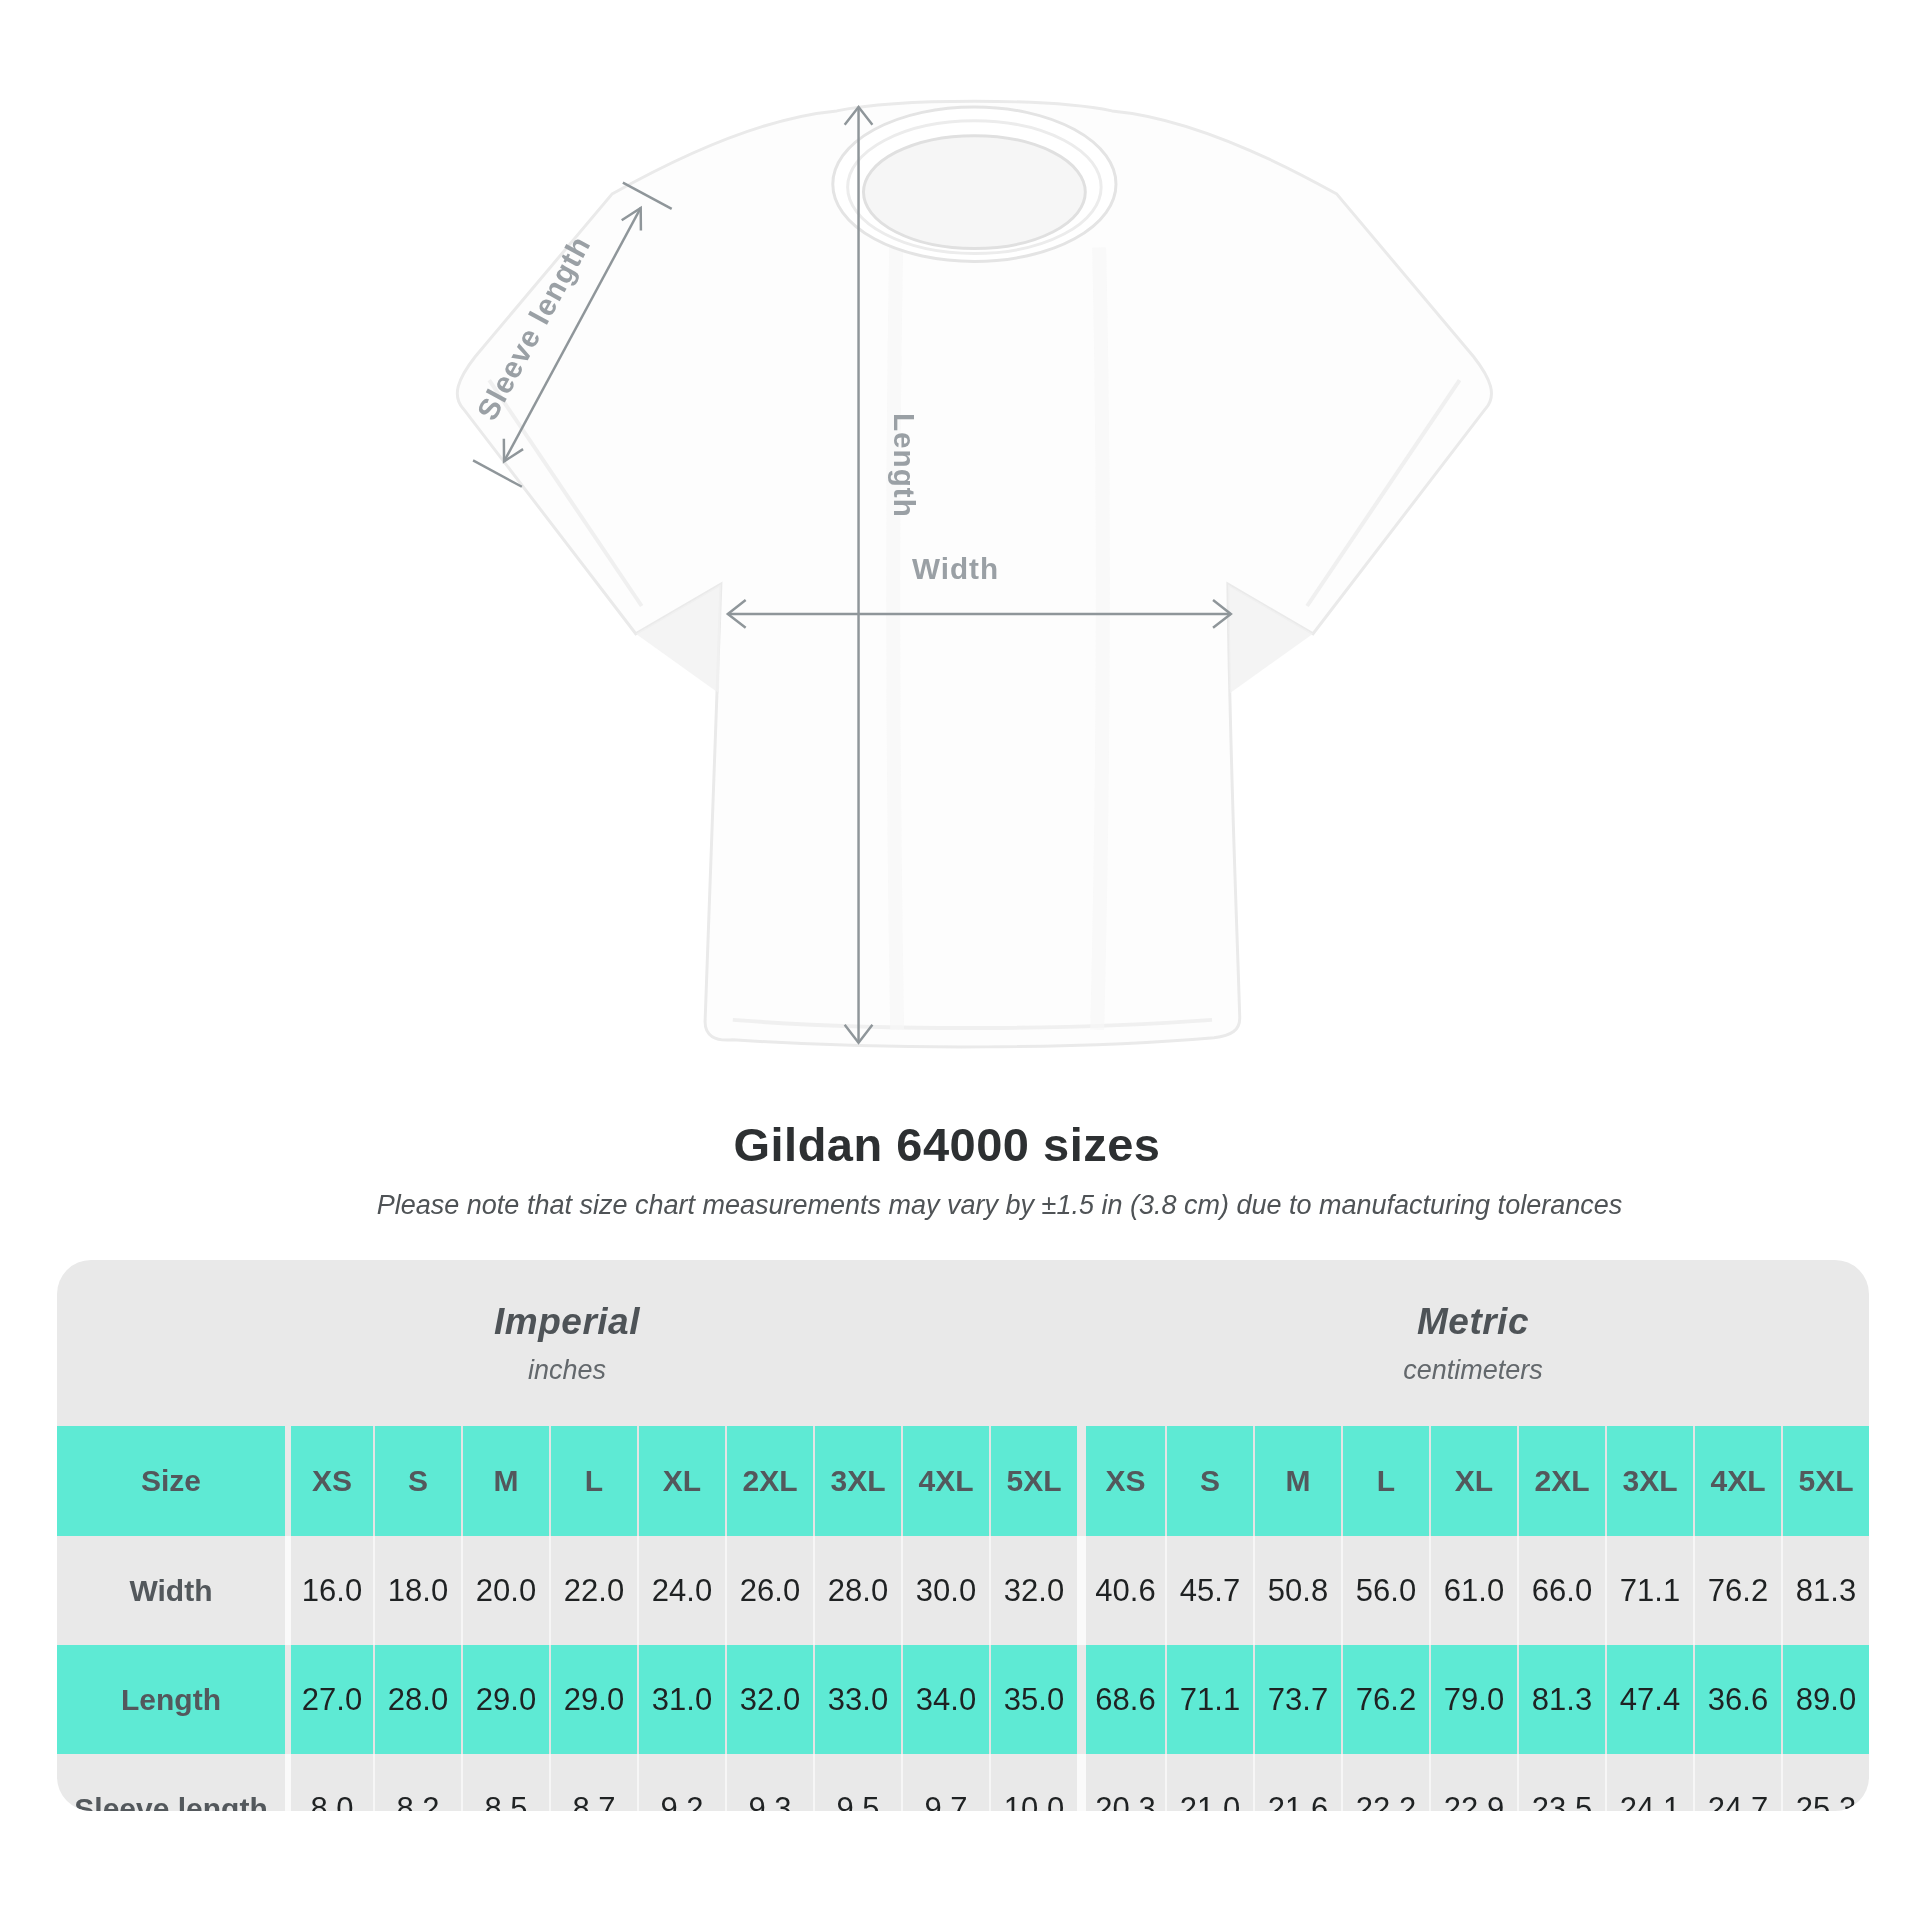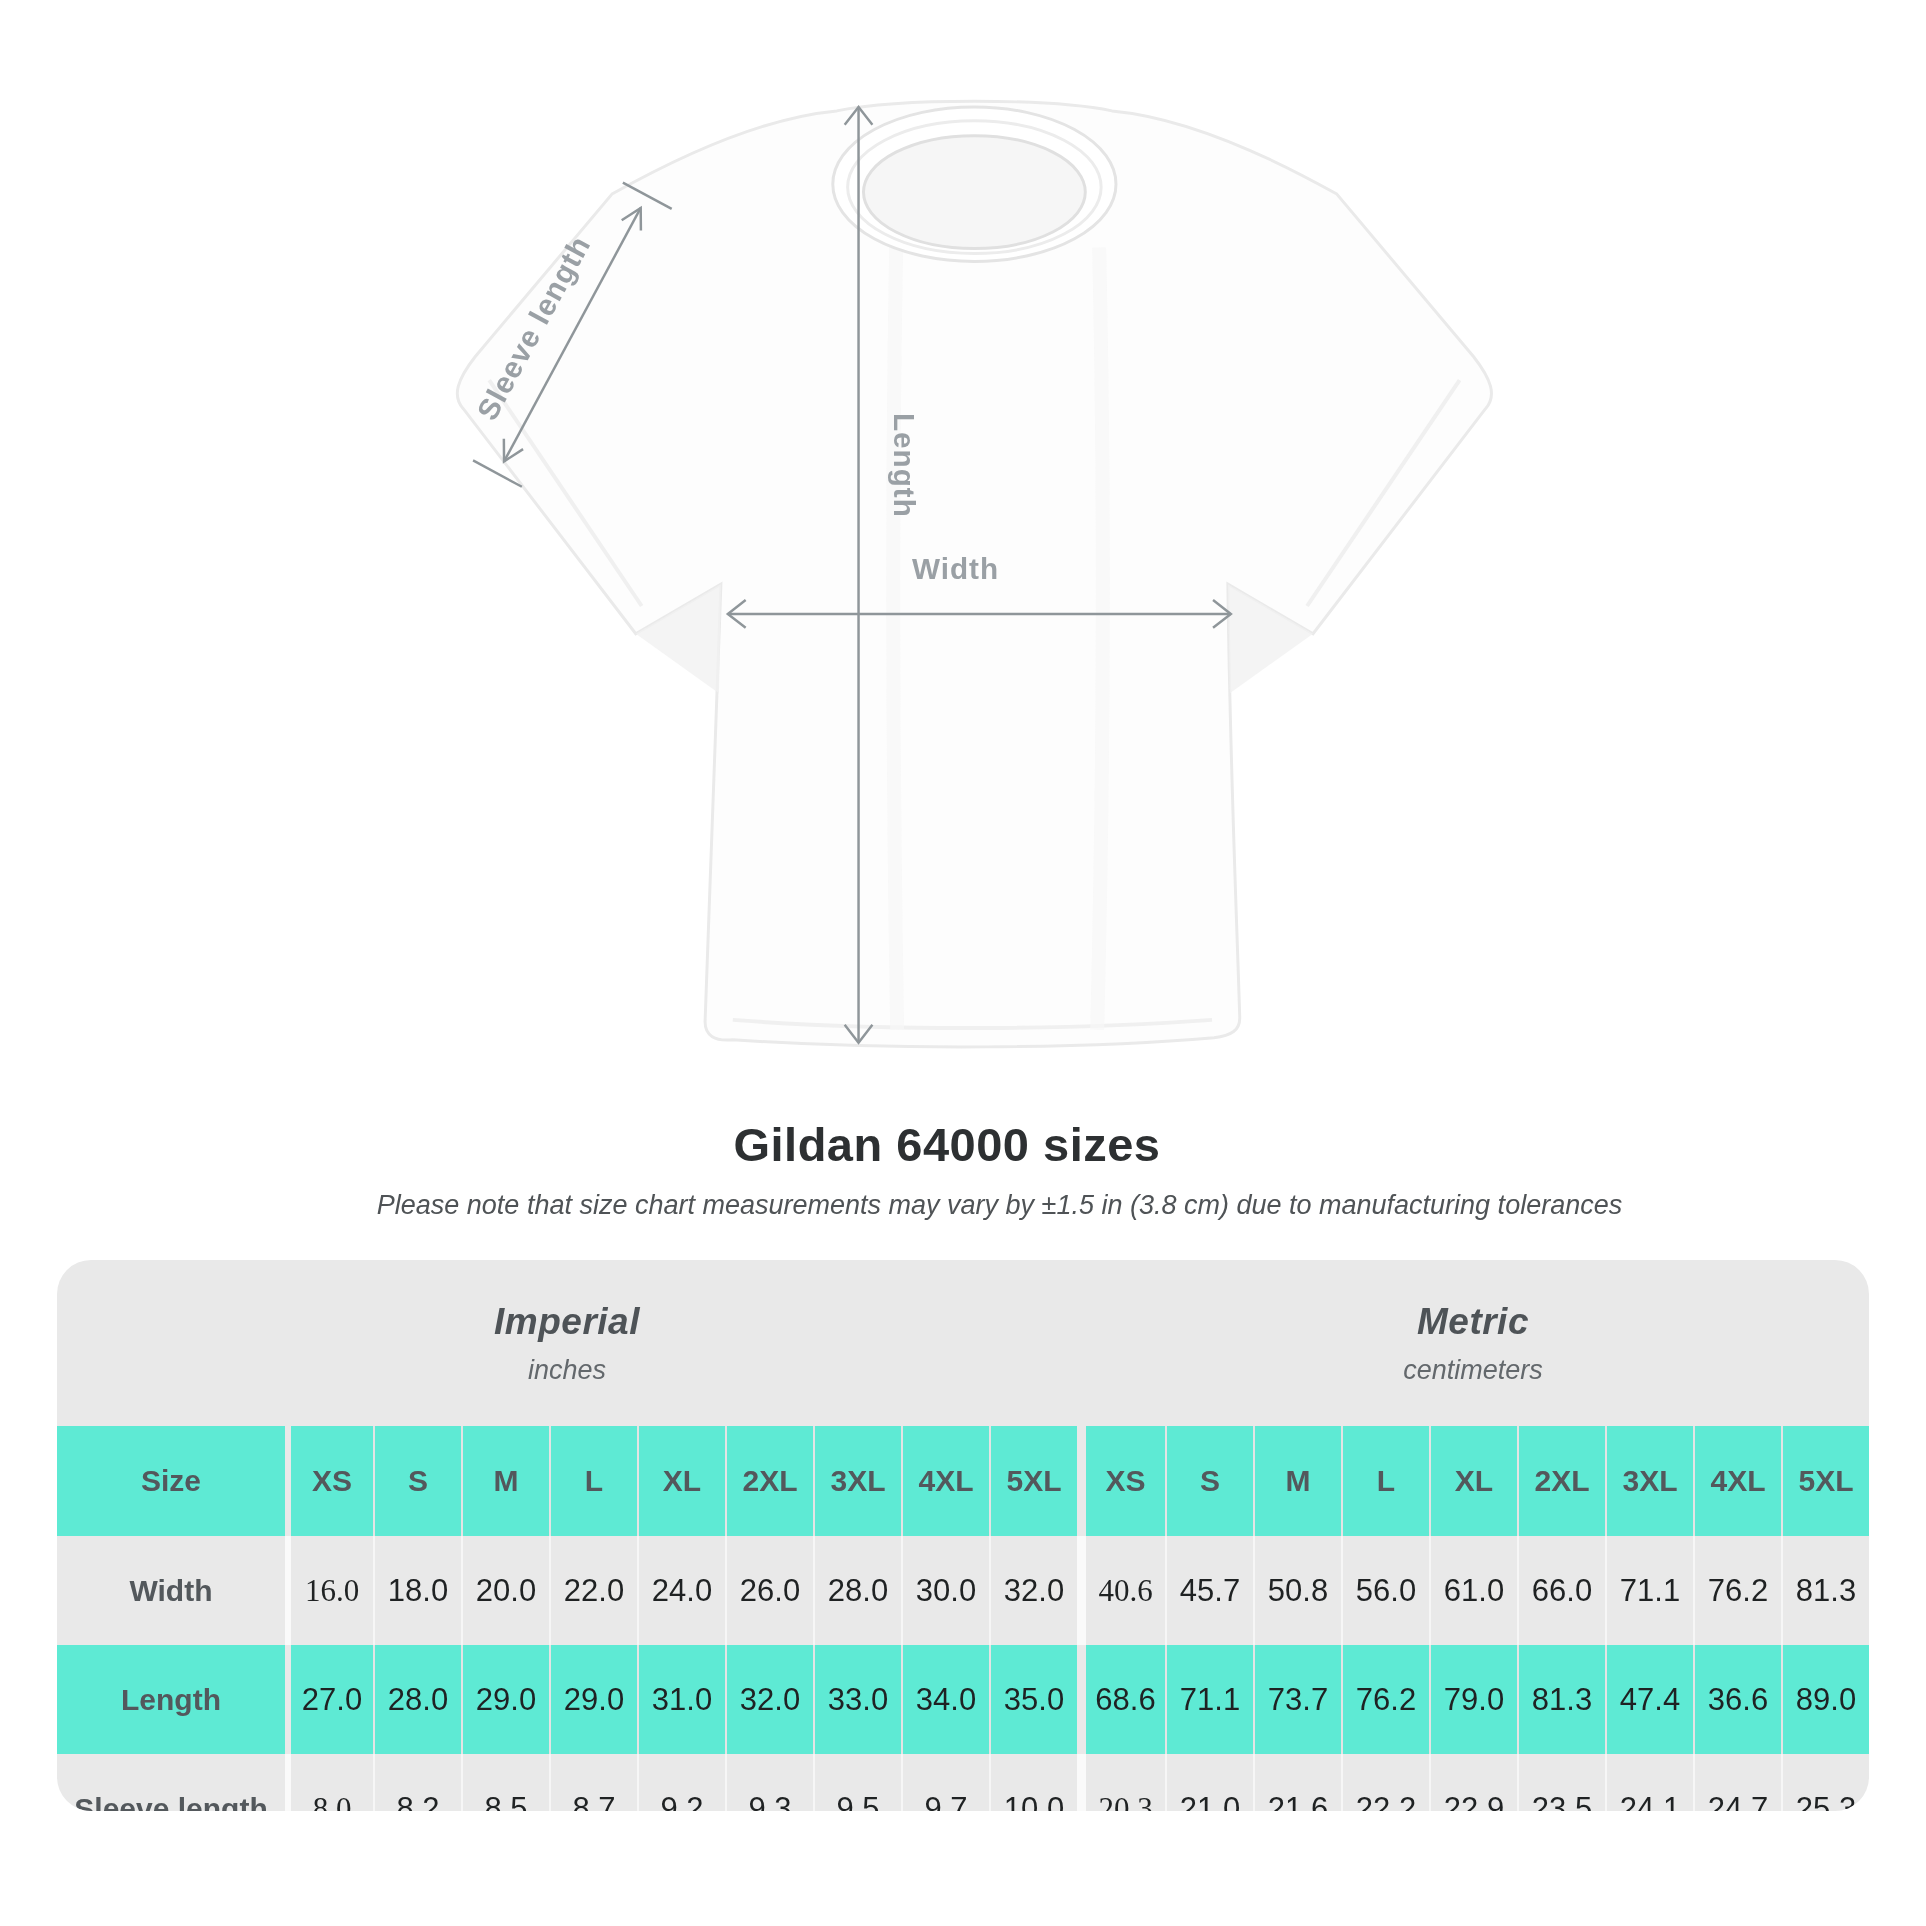--- a/index.html
+++ b/index.html
@@ -41,21 +41,21 @@
   .head{font-weight:bold;color:#53585c;font-size:30px;}
   .rowlab{font-weight:bold;color:#53585c;font-size:30px;}
   .t-w{background:#5eead4;}
   .t-g{background:transparent;}
   .c{border-left:2px solid;}
   .ci{border-left:6px solid;}
   .cm{border-left:9px solid;}
   .t-w.c{border-left-color:#e4e4e4;}
   .t-w.ci,.t-w.cm{border-left-color:#e9e9e9;}
   .t-g.c{border-left-color:#f6f6f6;}
-  .t-g.ci,.t-g.cm{border-left-color:#fafafa;font-family:Liberation Serif, serif;}
+  .t-g.ci,.t-g.cm{border-left-color:#fafafa;}
 </style>
 </head>
 <body>
 
 <div class="stage">
 
   <svg class="shirt-svg" width="1927" height="1109" viewBox="0 0 1946 1120">
 
     <g>
       <path d="M 845,112

